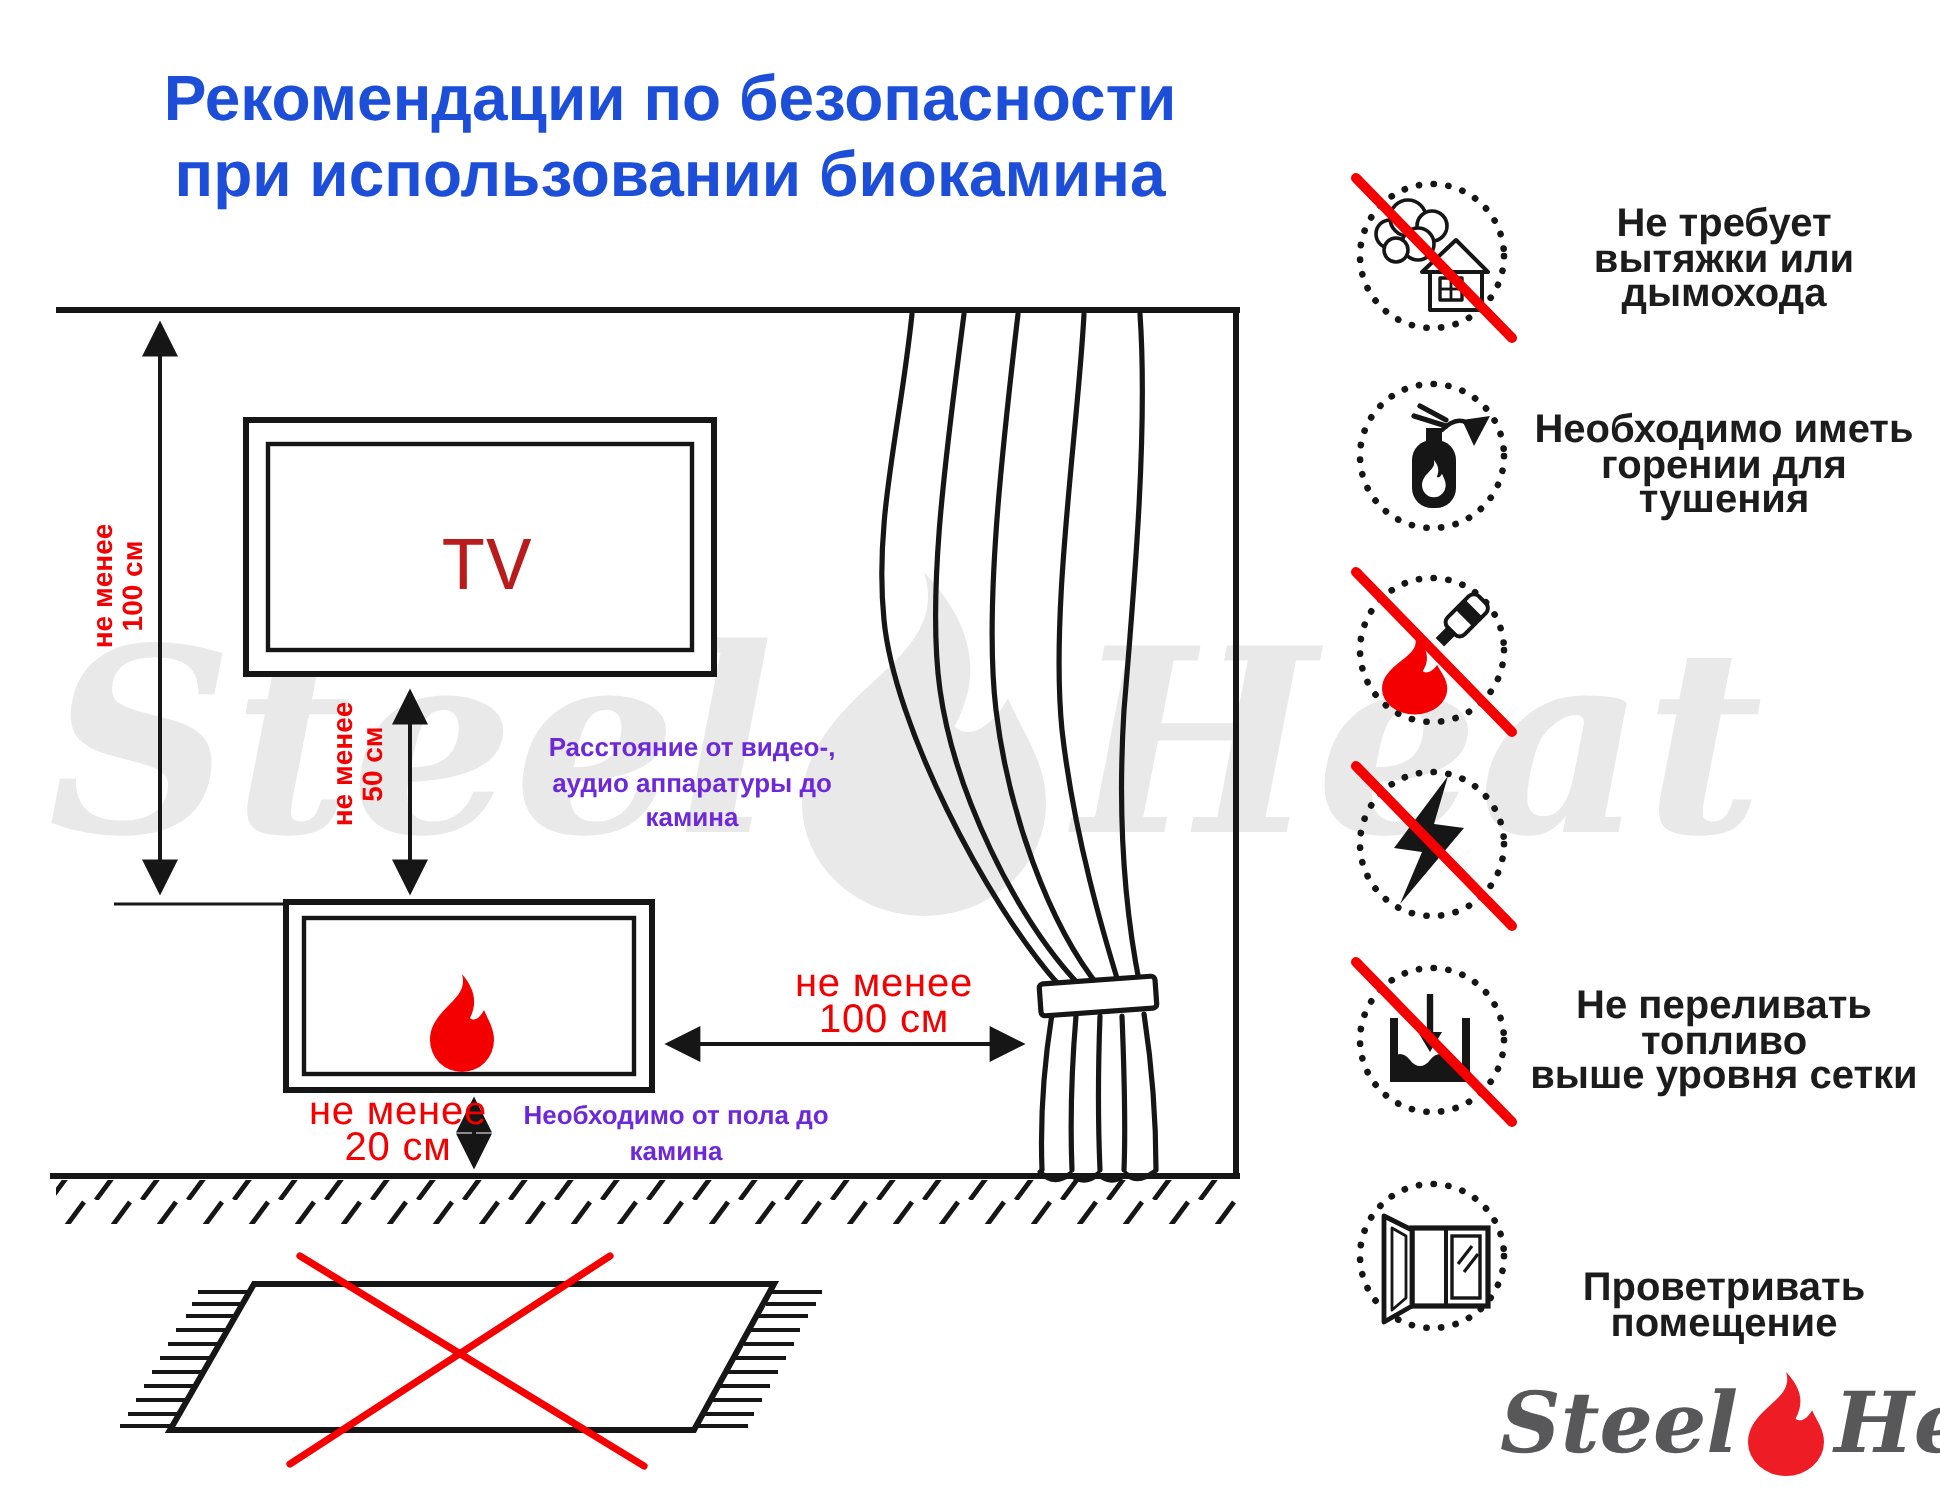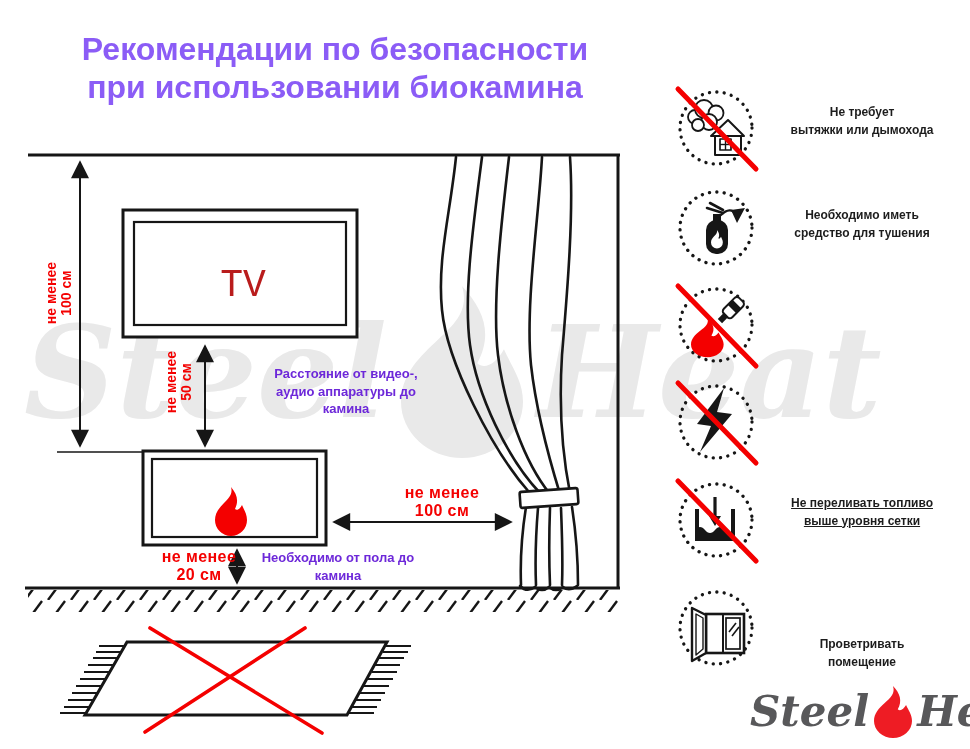--- a/index.html
+++ b/index.html
@@ -1,40 +1,40 @@
 <!DOCTYPE html>
 <html><head>
 <meta charset="utf-8">
 <style>
   html,body{margin:0;padding:0;background:#fff;}
   .stage{position:relative;width:970px;height:749px;background:#fff;overflow:hidden;
          font-family:"Liberation Sans",sans-serif;color:#1c1c1c;}
   
   .title{position:absolute;left:335px;top:30px;transform:translateX(-50%);
-         font-size:32px;line-height:38px;font-weight:bold;color:#8b5cf6;
+         font-size:32px;line-height:38px;font-weight:bold;color:#1d4ed8;
          text-align:center;white-space:pre-line;margin:0;width:640px;}
   
   .watermark{position:absolute;left:24px;top:286px;z-index:0;display:flex;align-items:center;gap:14px;
              font-family:"DejaVu Serif",serif;font-style:italic;font-weight:bold;
              font-size:128px;color:#e9e9e9;user-select:none;}
   .diagram-svg{position:absolute;left:0;top:0;z-index:1;}
   
   .ml{white-space:pre-line;text-align:center;}
   .lbl{position:absolute;z-index:2;font-weight:bold;font-size:13px;line-height:17.5px;color:#6d28d9;}
   .red{color:#f40000;}
   .dim-rot{position:absolute;z-index:2;font-weight:bold;font-size:14px;line-height:15px;
            transform:translate(-50%,-50%) rotate(-90deg);transform-origin:center;}
-  .dim-h{position:absolute;z-index:2;font-weight:bold;font-size:16px;line-height:17.5px;letter-spacing:.4px;}
+  .dim-h{position:absolute;z-index:2;font-weight:normal;font-size:20px;line-height:17.5px;letter-spacing:.4px;}
   .cx{transform:translateX(-50%);}
   .tv-label{position:absolute;z-index:2;font-family:Liberation Mono, monospace;font-size:38px;color:#b91c1c;
             transform:translate(-50%,-50%);margin-top:13px;}
   
   .rule-icon{position:absolute;left:671px;z-index:1;}
   .rule-text{position:absolute;left:758px;width:208px;z-index:2;font-weight:bold;
-             font-size:12px;line-height:17.5px;color:#1c1c1c;}
+             font-size:20px;line-height:17.5px;color:#1c1c1c;}
   
   .logo{position:absolute;left:750px;top:684px;z-index:2;display:flex;align-items:flex-end;gap:5px;
         font-family:"DejaVu Serif",serif;font-style:italic;font-weight:bold;
         font-size:42px;line-height:56px;color:#58585a;}
   .logo svg{margin-bottom:2px;}
 </style>
 </head>
 <body>
 
 <div class="stage">
@@ -181,21 +181,21 @@
       <path d="M36,25 L52,30"></path>
         <path d="M39,20 L52,27"></path>
       <path d="M50,32 C56,26 62,26 64,31" stroke-width="2.2"></path>
     </g>
     <polygon points="60,27 74,25 66,40" fill="#161616"></polygon>
     <rect x="42" y="31" width="8" height="7" fill="#161616"></rect>
     <rect x="35" y="37" width="22" height="34" rx="10" fill="#161616"></rect>
     <use href="#flameShape" fill="#fff" transform="translate(40,47) scale(0.37,0.38)"></use>
   </svg>
   <div class="rule-text ml" style="top:207px;">Необходимо иметь
-средство для тушения</div>
+горении для тушения</div>
 
   <svg class="rule-icon" style="top:280px;" width="90" height="90">
     <circle cx="45" cy="45" r="36" fill="none" stroke="#161616" stroke-width="3.3" stroke-linecap="round" stroke-dasharray="0.1 7.3"></circle>
     <use href="#flameShape" fill="#f40000" transform="translate(20,38) scale(1.02,0.8)"></use>
     <g transform="translate(56,34) rotate(-135)">
       <rect x="-6" y="-2" width="12" height="22" rx="3.5" fill="#fff" stroke="#161616" stroke-width="2"></rect>
       <rect x="-6" y="7" width="12" height="7" fill="#161616"></rect>
       <rect x="-3" y="-10" width="6" height="9" fill="#161616"></rect>
     </g>
     <line x1="7" y1="6" x2="85" y2="86" stroke="#f40000" stroke-width="5" stroke-linecap="round"></line>
@@ -209,21 +209,21 @@
 
   <svg class="rule-icon" style="top:475px;" width="90" height="90">
     <circle cx="45" cy="45" r="36" fill="none" stroke="#161616" stroke-width="3.3" stroke-linecap="round" stroke-dasharray="0.1 7.3"></circle>
     <path d="M24,66 L24,55 C27,51 31,51 34,55 C37,59 41,59 44,55 C47,51 51,51 54,55 C57,59 61,58 64,55 L64,66 Z" fill="#161616"></path>
     <line x1="26" y1="34" x2="26" y2="66" stroke="#161616" stroke-width="4"></line>
     <line x1="62" y1="34" x2="62" y2="66" stroke="#161616" stroke-width="4"></line>
     <line x1="44" y1="22" x2="44" y2="43" stroke="#161616" stroke-width="3.2"></line>
     <polygon points="38,41 50,41 44,51" fill="#161616"></polygon>
     <line x1="7" y1="6" x2="85" y2="86" stroke="#f40000" stroke-width="5" stroke-linecap="round"></line>
   </svg>
-  <div class="rule-text ml" style="top:495px;text-decoration:underline;">Не переливать топливо
+  <div class="rule-text ml" style="top:495px;">Не переливать топливо
 выше уровня сетки</div>
 
   <svg class="rule-icon" style="top:583px;" width="90" height="90">
     <circle cx="45" cy="45" r="36" fill="none" stroke="#161616" stroke-width="3.3" stroke-linecap="round" stroke-dasharray="0.1 7.3"></circle>
     <rect x="35" y="31" width="38" height="39" fill="#fff" stroke="#161616" stroke-width="2.6"></rect>
     <line x1="52" y1="31" x2="52" y2="70" stroke="#161616" stroke-width="2"></line>
     <rect x="55" y="35" width="14" height="31" fill="none" stroke="#161616" stroke-width="1.7"></rect>
     <line x1="58" y1="49" x2="65" y2="40" stroke="#161616" stroke-width="1.6"></line>
     <line x1="61" y1="53" x2="68" y2="44" stroke="#161616" stroke-width="1.6"></line>
     <polygon points="21,25 35,32 35,70 21,78" fill="#fff" stroke="#161616" stroke-width="2.4" stroke-linejoin="round"></polygon>

